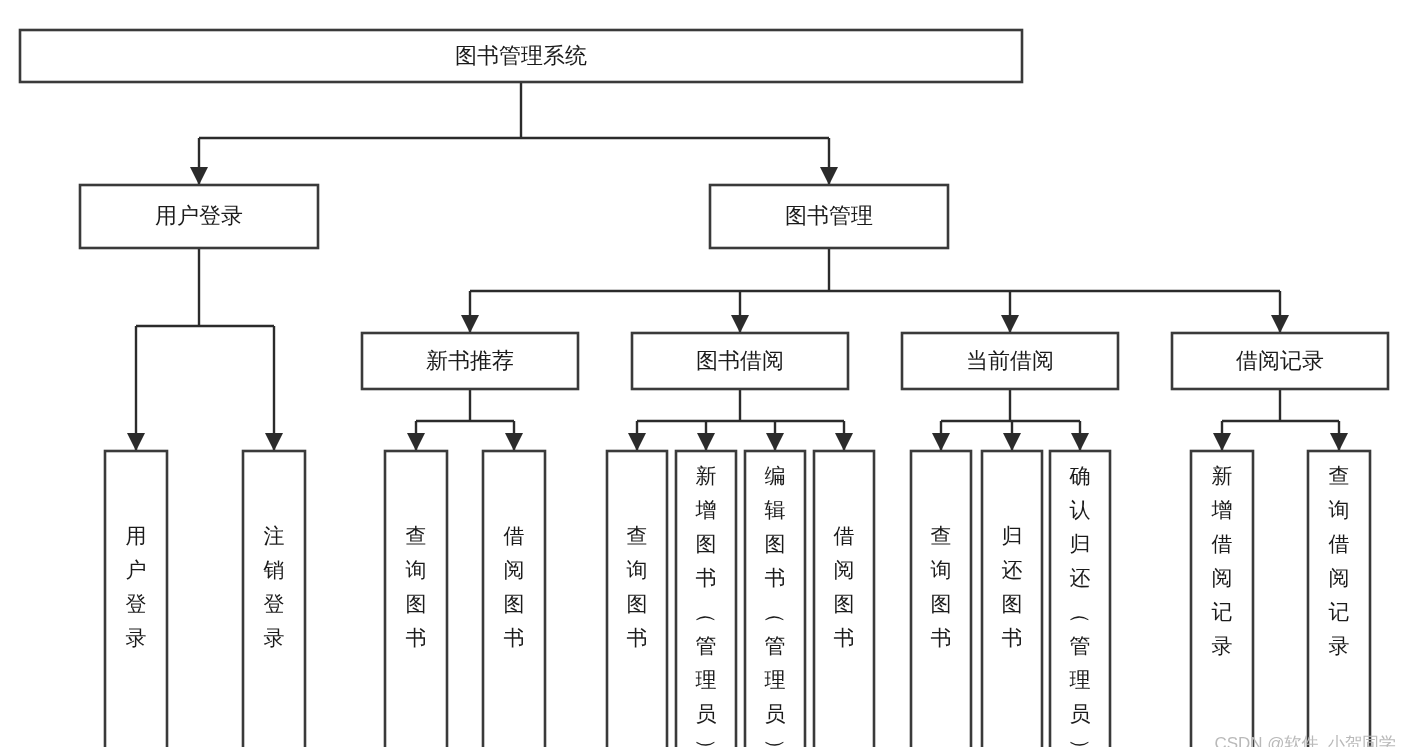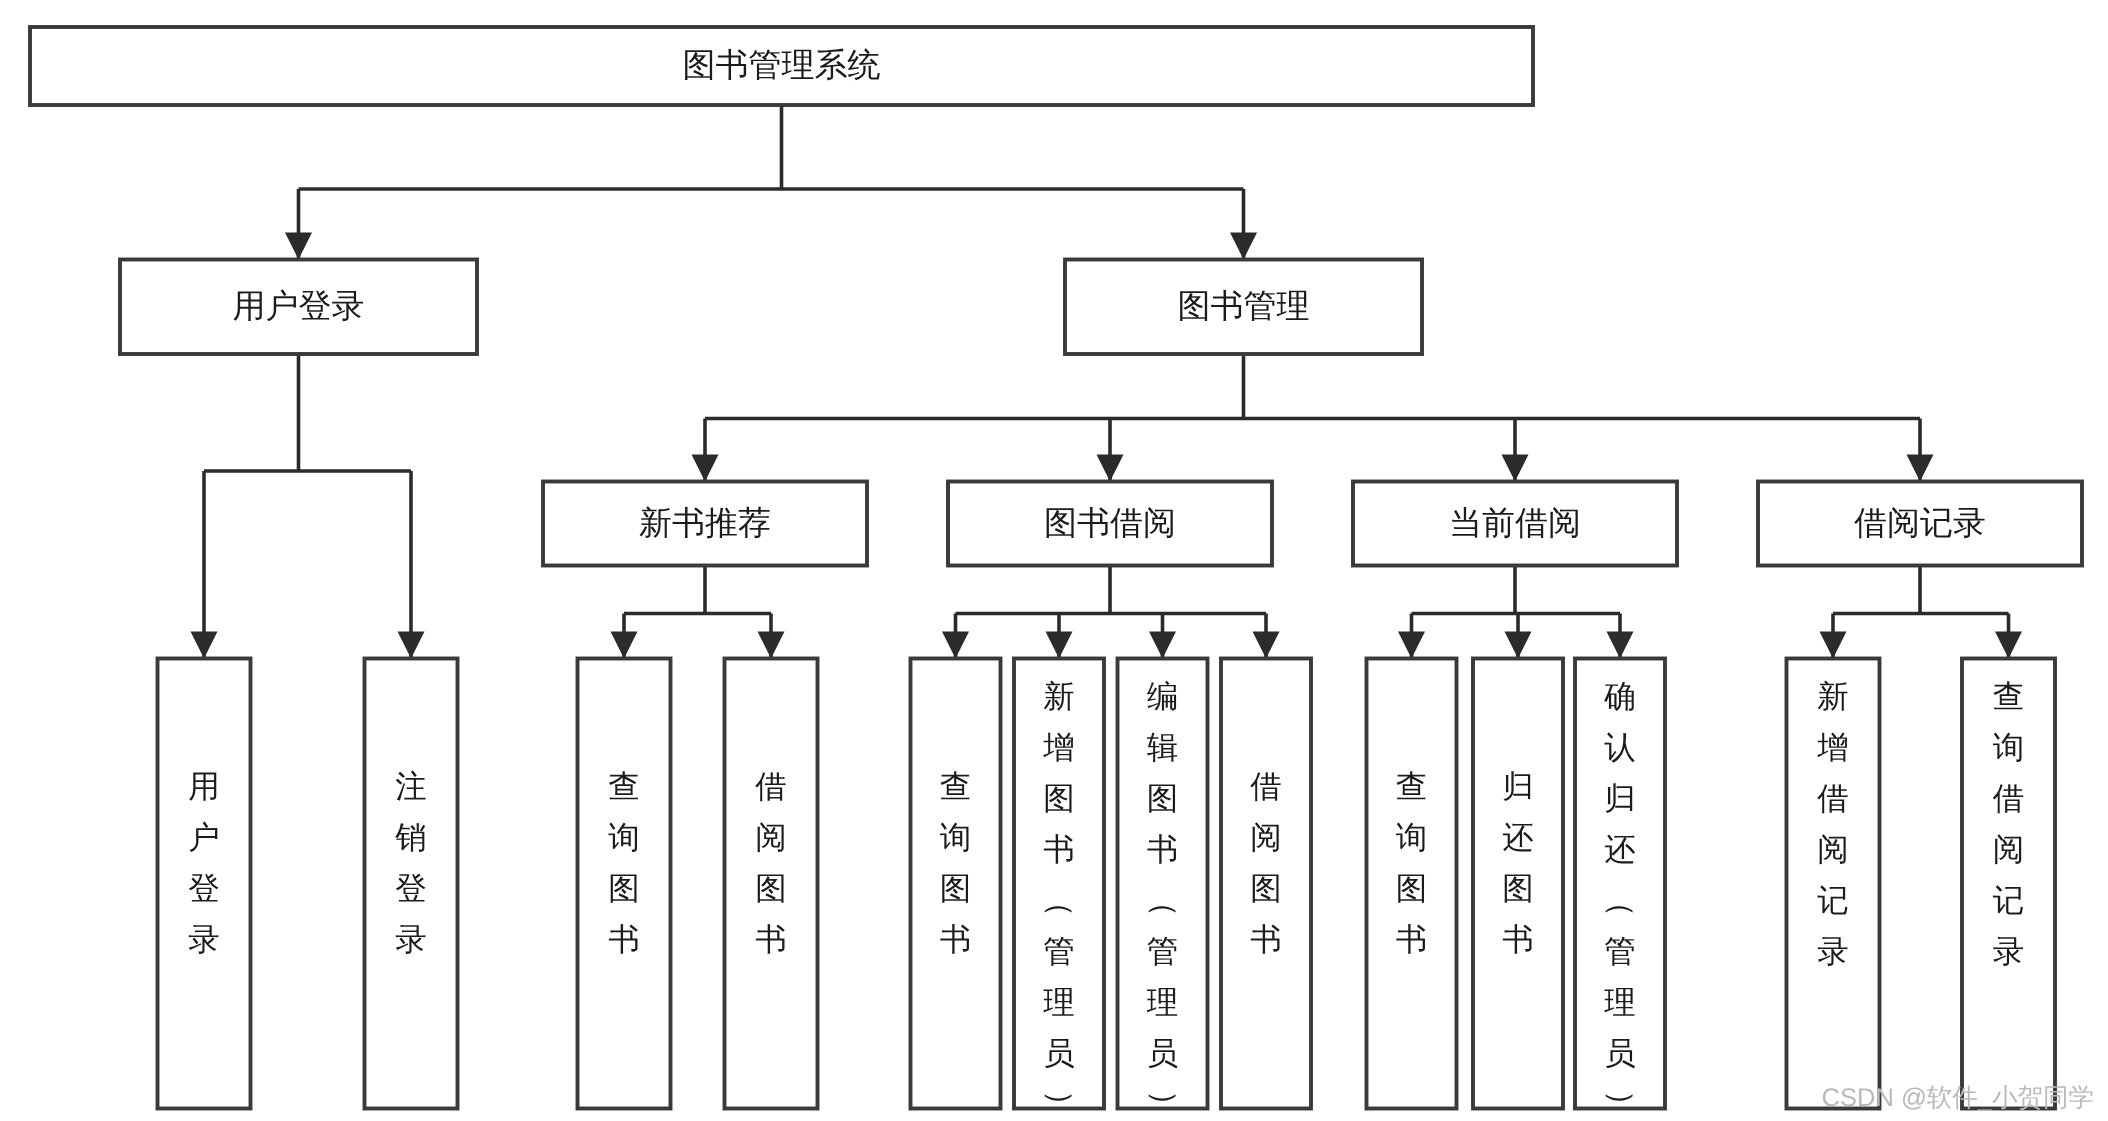--- a/index.html
+++ b/index.html
@@ -10,21 +10,21 @@
   body {
     width: 1405px;
     height: 747px;
     font-family: "Liberation Sans", sans-serif;
     overflow: hidden;
     position: relative;
   }
   #diagram-root {
     position: absolute;
     left: 0;
-    top: 4px;
+    top: 16px;
     width: 1405px;
     height: 586px;
   }
   svg.diagram-canvas {
     display: block;
     width: 1405px;
     height: 747px;
     background: #ffffff;
   }
   .node-box {

